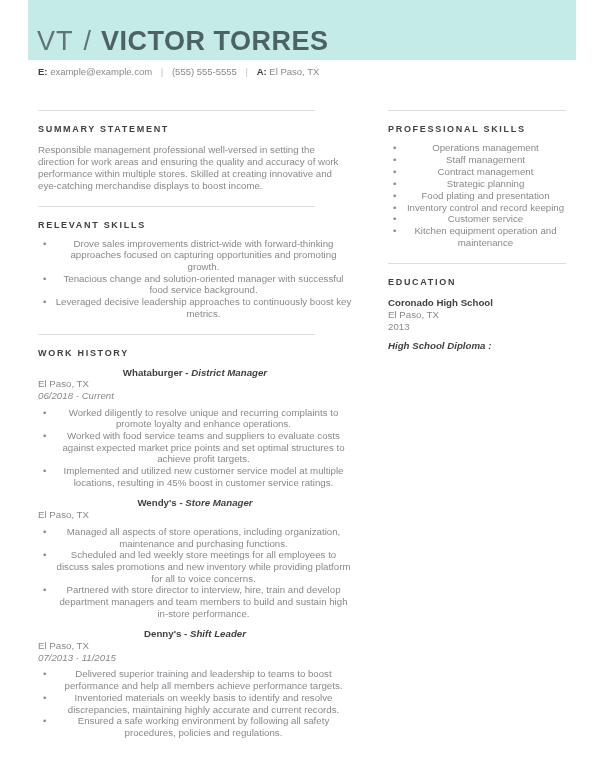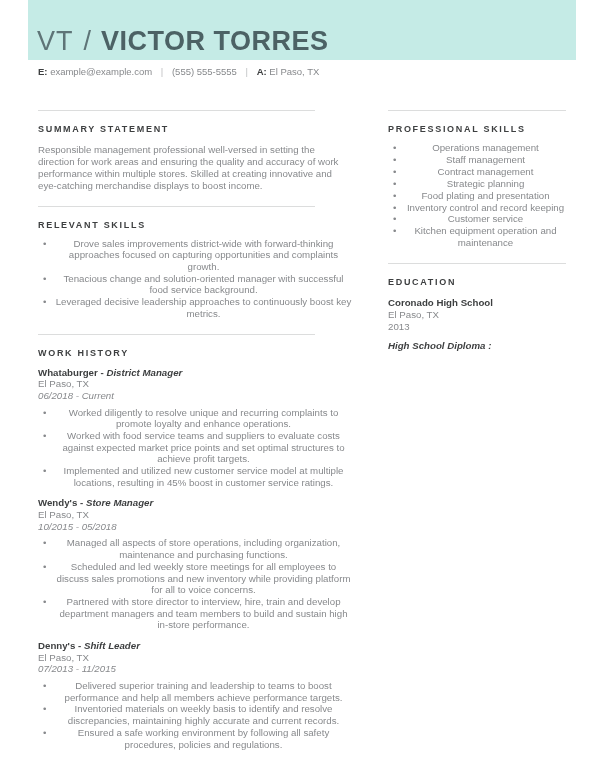--- a/index.html
+++ b/index.html
@@ -50,21 +50,21 @@
   ul.bullets { list-style: none; margin: 8px 0 0; padding: 0; }
   ul.bullets li {
     position: relative; padding-left: 17px;
     font-size: 9.7px; line-height: 11.7px; color: #87898c; text-align: center;
   }
   ul.bullets li::before { content: "\2022"; position: absolute; left: 5px; top: 0; }
   .col-right ul.bullets li { line-height: 11.9px; }
 
   
   .job { margin-top: 9px; }
-  .job-line1 { font-size: 9.7px; line-height: 11.8px; color: #3d3f40; font-weight: 700; }
+  .job-line1 { font-size: 9.7px; line-height: 11.8px; color: #3d3f40; font-weight: 700; text-align: center; }
   .job-role  { font-style: italic; }
   .job-loc   { font-size: 9.7px; line-height: 11.6px; color: #87898c; }
   .job-dates { font-size: 9.7px; line-height: 11.6px; color: #87898c; font-style: italic; }
   .job ul.bullets { margin-top: 5px; }
 
   
   .edu-school { margin-top: 10px; font-size: 9.7px; line-height: 12px; font-weight: 700; color: #3d3f40; }
   .edu-line   { font-size: 9.7px; line-height: 11.8px; color: #87898c; }
   .edu-degree { margin-top: 7px; font-size: 9.7px; line-height: 12px; font-weight: 700; font-style: italic; color: #3d3f40; }
 </style>
@@ -96,21 +96,21 @@
       <section class="sec">
         <div class="rule"></div>
         <h2 class="sec-title">SUMMARY STATEMENT</h2>
         <p class="body-text">Responsible management professional well-versed in setting the direction for work areas and ensuring the quality and accuracy of work performance within multiple stores. Skilled at creating innovative and eye-catching merchandise displays to boost income.</p>
       </section>
 
       <section class="sec">
         <div class="rule"></div>
         <h2 class="sec-title">RELEVANT SKILLS</h2>
         <ul class="bullets">
-          <li>Drove sales improvements district-wide with forward-thinking approaches focused on capturing opportunities and complaints growth.</li>
+          <li>Drove sales improvements district-wide with forward-thinking approaches focused on capturing opportunities and promoting growth.</li>
           <li>Tenacious change and solution-oriented manager with successful food service background.</li>
           <li>Leveraged decisive leadership approaches to continuously boost key metrics.</li>
         </ul>
       </section>
 
       <section class="sec">
         <div class="rule"></div>
         <h2 class="sec-title">WORK HISTORY</h2>
 
         <div class="job">
@@ -128,21 +128,20 @@
           </ul>
         </div>
 
         <div class="job">
           <div class="job-line1">
             <span>Wendy's</span>
             <span>-</span>
             <span class="job-role">Store Manager</span>
           </div>
           <div class="job-loc">El Paso, TX</div>
-          <div class="job-dates">10/2015 - 05/2018</div>
           <ul class="bullets">
             <li>Managed all aspects of store operations, including organization, maintenance and purchasing functions.</li>
             <li>Scheduled and led weekly store meetings for all employees to discuss sales promotions and new inventory while providing platform for all to voice concerns.</li>
             <li>Partnered with store director to interview, hire, train and develop department managers and team members to build and sustain high in-store performance.</li>
           </ul>
         </div>
 
         <div class="job">
           <div class="job-line1">
             <span>Denny's</span>

